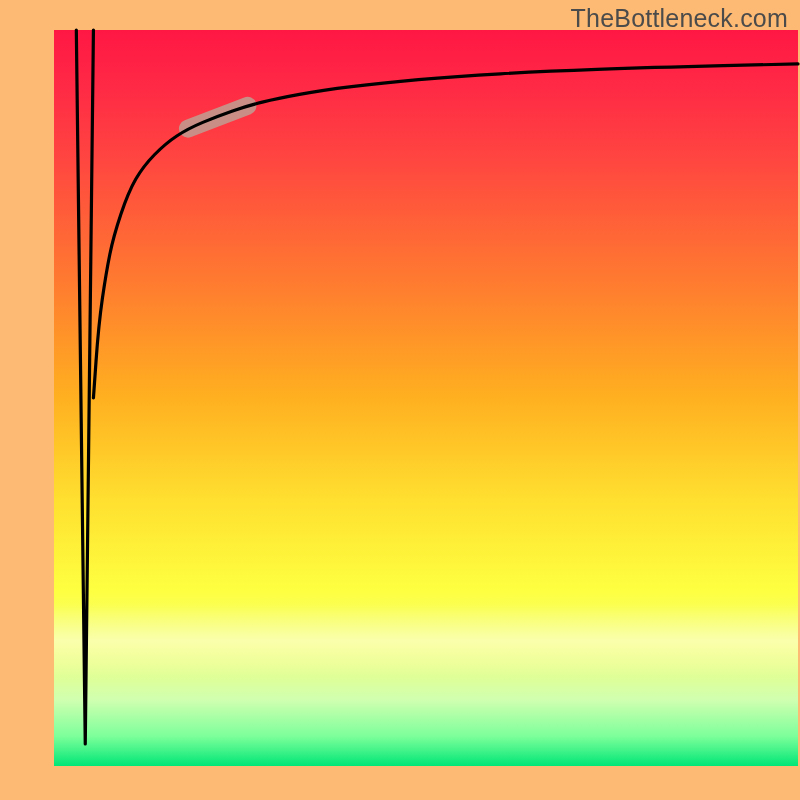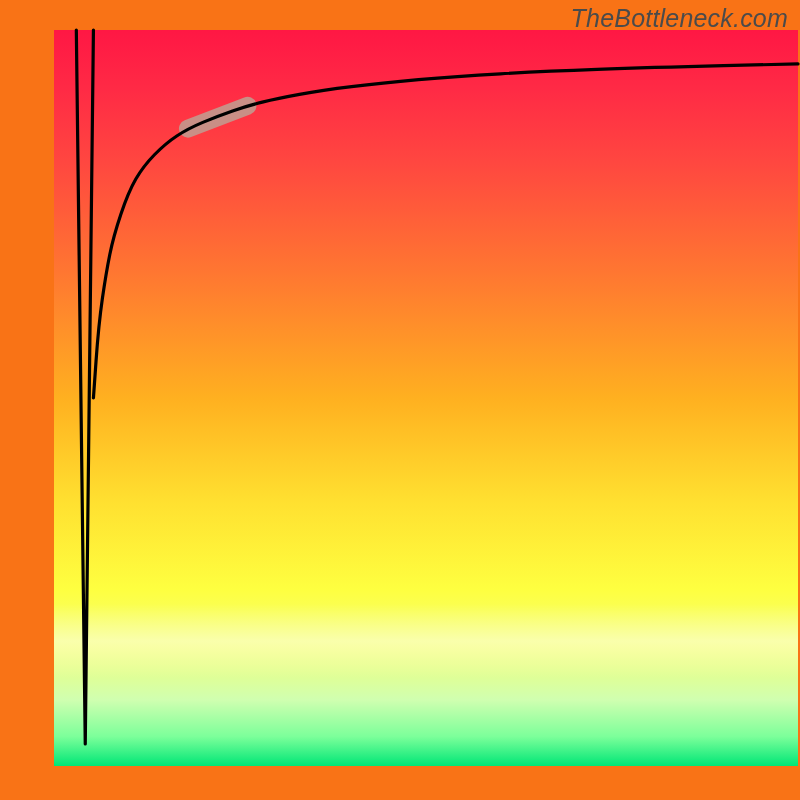--- a/index.html
+++ b/index.html
@@ -8,22 +8,21 @@
     width: 800px;
     height: 800px;
     overflow: hidden;
     background: #000;
     font-family: Arial, Helvetica, sans-serif;
   }
   .frame {
     position: relative;
     width: 800px;
     height: 800px;
-    background: #f97316;
-    font-style: italic;
+    background: #fdba74;
   }
   .watermark {
     position: absolute;
     top: 4px;
     right: 12px;
     color: #4b4b4b;
     font-size: 25px;
     font-weight: 500;
     letter-spacing: 0.2px;
     z-index: 3;

